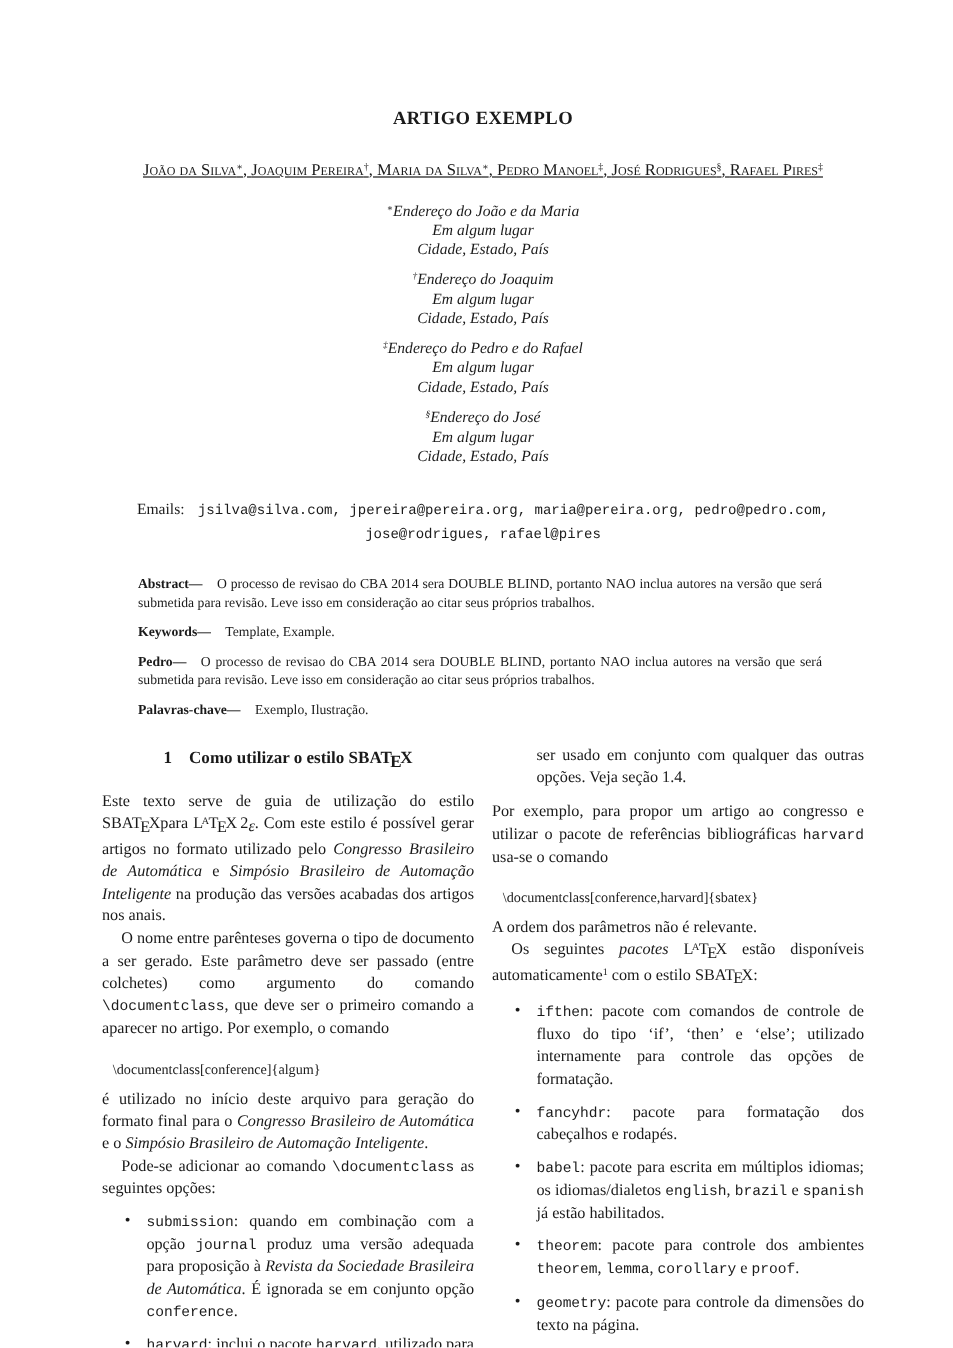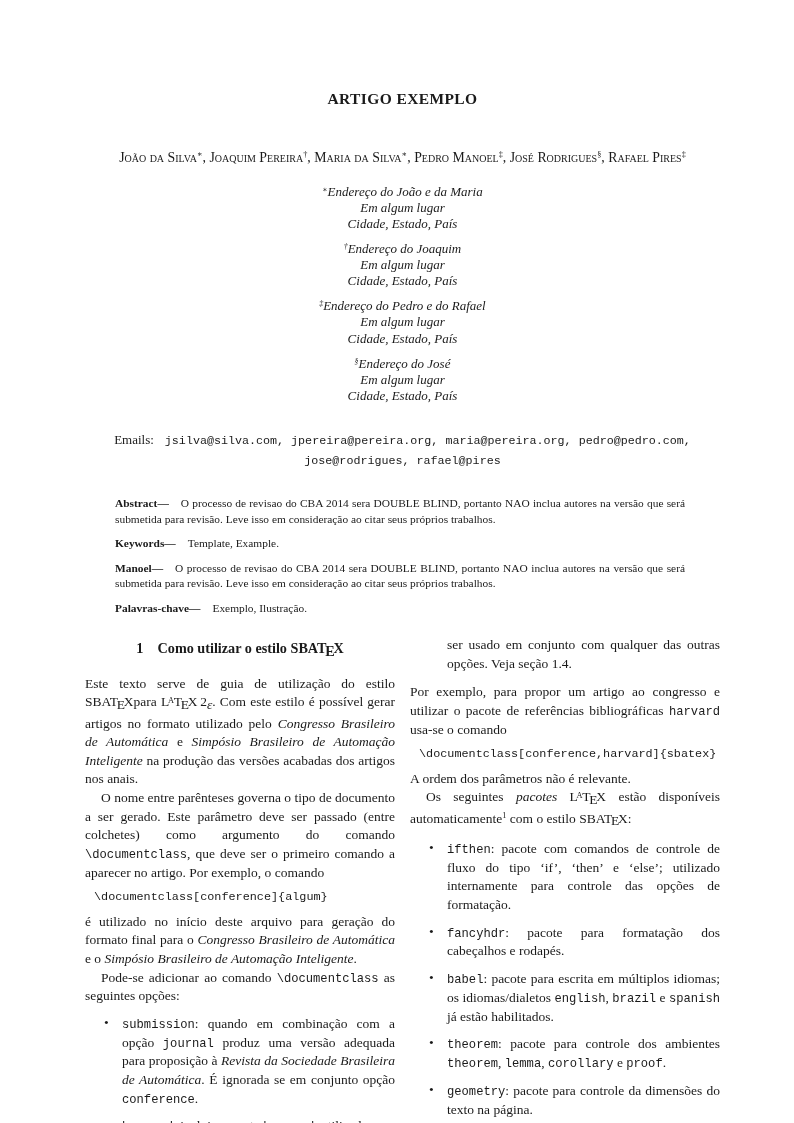--- a/index.html
+++ b/index.html
@@ -6,36 +6,36 @@
   .page{
     width:794px;height:1123px;box-sizing:border-box;
     padding:84px 74px 70px 85px;
     background:#ffffff;color:#1a1a1a;
     font-family:"Liberation Serif","DejaVu Serif",serif;
     font-size:13.5px;
     display:flex;flex-direction:column;
     overflow:hidden;
   }
   .title{font-size:15.5px;font-weight:bold;text-align:center;letter-spacing:.4px;margin:6px 0 0;}
-  .authors{margin:40px auto 0;text-align:center;font-variant:small-caps;font-size:13.8px;line-height:1.5;max-width:580px;}
+  .authors{margin:24px auto 0;text-align:center;font-variant:small-caps;font-size:13.8px;line-height:1.5;max-width:580px;text-decoration:underline;}
   .authors sup,.addr sup{font-size:.6em;}
   .addresses{margin-top:15px;text-align:center;font-style:italic;font-size:13px;line-height:1.24;}
   .addr{margin-bottom:9px;}
   .emails{margin-top:17px;text-align:center;font-size:13px;line-height:1.55;}
   .emails-label{margin-right:11px;}
   .mono{font-family:"Liberation Mono","DejaVu Sans Mono",monospace;font-size:.9em;text-align:center;}
   .front{margin:26px 35px 0 30px;font-size:11.4px;line-height:1.34;text-align:justify;}
   .front p{margin:0 0 9.5px;}
   .front b{margin-right:12px;}
   .columns{display:flex;gap:15px;margin-top:10px;flex:1;}
   .col{width:310px;display:flex;flex-direction:column;text-align:justify;line-height:1.38;}
   .sec-heading{font-size:14.2px;font-weight:bold;text-align:center;margin:3px 0 13px;}
   .para{margin:0;}
   .para.indent{text-indent:16px;}
-  .codeline{margin:7px 0 7px 9px;white-space:nowrap;text-align:left;font-size:11.8px;}
+  .codeline{margin:17px 0 7px 9px;white-space:nowrap;text-align:left;font-size:11.8px;font-family:Liberation Serif, serif;}
   .bullet{position:relative;padding-left:37px;margin:9px 0 0;}
   .bullet .marker{position:absolute;left:19px;top:-1px;}
   .bullet.cont{margin-top:0;padding-left:37px;}
   .spacer-after-list{margin-top:10px;}
   .footnote{margin-top:auto;font-size:11.3px;line-height:1.32;}
   .footnote-rule{width:112px;border-top:1px solid #1a1a1a;margin-bottom:4px;}
   .footnote p{margin:0;text-indent:12px;}
   sup{font-size:.62em;vertical-align:.55em;line-height:0;}
   i{font-style:italic;}
   .texlogo{white-space:nowrap;}
@@ -76,21 +76,21 @@
     </div>
 
   <div class="emails">
     <div><span class="emails-label">Emails:</span><span class="mono">jsilva@silva.com, jpereira@pereira.org, maria@pereira.org, pedro@pedro.com,</span></div>
     <div><span class="mono">jose@rodrigues, rafael@pires</span></div>
   </div>
 
   <div class="front">
     <p><b>Abstract—</b><span>O processo de revisao do CBA 2014 sera DOUBLE BLIND, portanto NAO inclua autores na versão que será submetida para revisão. Leve isso em consideração ao citar seus próprios trabalhos.</span></p>
     <p><b>Keywords—</b><span>Template, Example.</span></p>
-    <p><b>Manoel—</b><span>O processo de revisao do CBA 2014 sera DOUBLE BLIND, portanto NAO inclua autores na versão que será submetida para revisão. Leve isso em consideração ao citar seus próprios trabalhos.</span></p>
+    <p><b>Pedro—</b><span>O processo de revisao do CBA 2014 sera DOUBLE BLIND, portanto NAO inclua autores na versão que será submetida para revisão. Leve isso em consideração ao citar seus próprios trabalhos.</span></p>
     <p><b>Palavras-chave—</b><span>Exemplo, Ilustração.</span></p>
   </div>
 
   <div class="columns">
     <div class="col" id="col-left">
         <h2 class="sec-heading">1 Como utilizar o estilo <span class="texlogo"><span>SBAT</span><span class="tex-e">E</span><span>X</span></span></h2>
         <p class="para">Este texto serve de guia de utilização do estilo <span class="texlogo"><span>SBAT</span><span class="tex-e">E</span><span>X</span></span>para <span class="texlogo"><span>L</span><span class="tex-a">A</span><span>T</span><span class="tex-e">E</span><span>X</span><span> 2</span><span class="tex-eps">ε</span></span>. Com este estilo é possível gerar artigos no formato utilizado pelo <i>Congresso Brasileiro de Automática</i> e <i>Simpósio Brasileiro de Automação Inteligente</i> na produção das versões acabadas dos artigos nos anais.</p>
         <p class="para indent">O nome entre parênteses governa o tipo de documento a ser gerado. Este parâmetro deve ser passado (entre colchetes) como argumento do comando <span class="mono">\documentclass</span>, que deve ser o primeiro comando a aparecer no artigo. Por exemplo, o comando</p>
         <div class="codeline mono">\documentclass[conference]{algum}</div>
         <p class="para">é utilizado no início deste arquivo para geração do formato final para o <i>Congresso Brasileiro de Automática</i> e o <i>Simpósio Brasileiro de Automação Inteligente</i>.</p>

